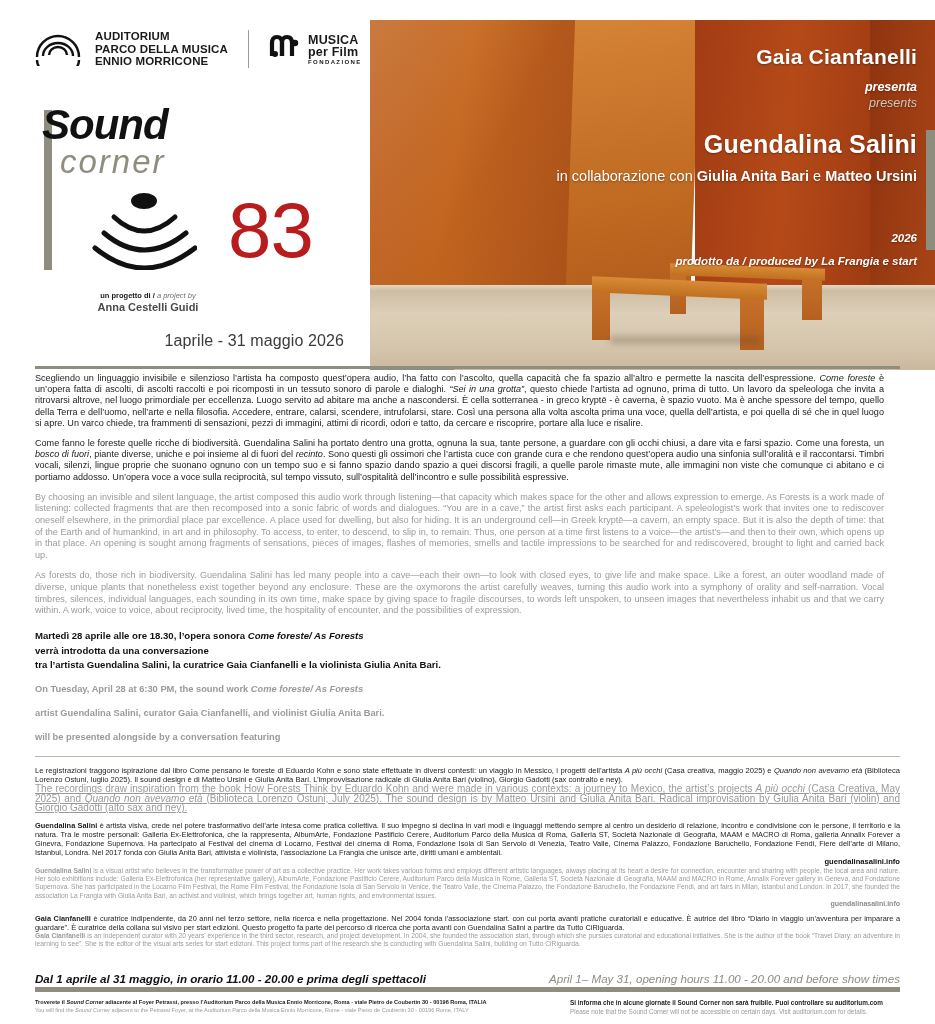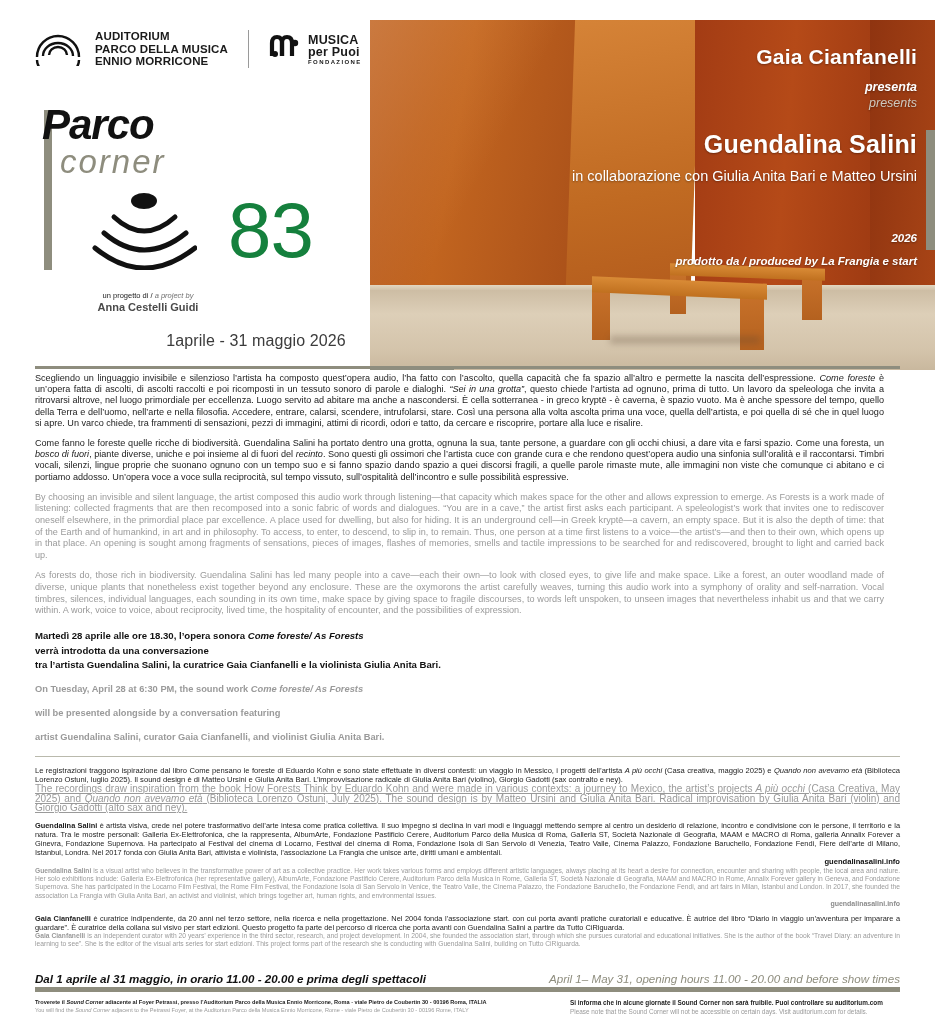--- a/index.html
+++ b/index.html
@@ -65,21 +65,21 @@
     position:absolute;left:0px;bottom:-6px;width:84px;height:10px;
     background:#8e8d7e;
   }
   .hero-txt{position:absolute;right:18px;text-align:right;color:#fff;
             text-shadow:0 1px 2px rgba(0,0,0,.35);}
   .curator{top:25px;font-size:21px;font-weight:bold;letter-spacing:.2px;}
   .presenta{top:60px;font-size:12.5px;font-style:italic;font-weight:bold;}
   .presents{top:76px;font-size:12.5px;font-style:italic;color:#cfc9bf;}
   .artist{top:110px;font-size:25px;font-weight:bold;letter-spacing:.2px;}
   .collab{top:148px;font-size:14.5px;}
-  .collab b{font-weight:normal;}
+  .collab b{font-weight:bold;}
   .worktitle{top:180px;font-size:20px;font-style:italic;font-weight:bold;}
   .year{top:212px;font-size:11.5px;font-style:italic;font-weight:bold;}
   .produced{top:235px;font-size:11.5px;font-style:italic;font-weight:bold;}
 
   
   .logos{position:absolute;left:35px;top:30px;display:flex;align-items:center;gap:14px;justify-content:flex-end;}
   .aud-mark{width:46px;height:34px;position:relative;}
   .aud-text{font-size:11.5px;font-weight:bold;line-height:12.6px;letter-spacing:.15px;}
   .logo-div{width:1px;height:38px;background:#9a9a9a;margin:0 6px;}
   .mpr{display:flex;align-items:center;gap:7px;}
@@ -87,28 +87,28 @@
   .mpr-1{font-size:12.5px;font-weight:bold;letter-spacing:.2px;}
   .mpr-2{font-size:12.5px;font-weight:bold;letter-spacing:.2px;}
   .mpr-3{font-size:6px;font-weight:bold;letter-spacing:1.4px;}
 
   
   .sc-bar{position:absolute;left:44px;top:110px;width:8px;height:160px;background:#8e8d7e;}
   .sound{position:absolute;left:42px;top:101px;font-size:42px;font-weight:bold;
          font-style:italic;letter-spacing:-1px;color:#111;}
   .corner{position:absolute;left:60px;top:143px;font-size:33px;font-style:italic;
           color:#8e8d7e;letter-spacing:2px;}
-  .num{position:absolute;left:228px;top:185px;font-size:78px;color:#15803d;font-weight:500;letter-spacing:-1px;}
+  .num{position:absolute;left:228px;top:185px;font-size:78px;color:#b91c1c;font-weight:500;letter-spacing:-1px;}
   .wave{position:absolute;left:92px;top:192px;width:105px;height:78px;}
   .projby{position:absolute;left:88px;top:291px;width:120px;text-align:center;font-size:7.5px;}
-  .projby .b{font-weight:normal;}
+  .projby .b{font-weight:bold;}
   .projby .i{font-style:italic;color:#6f6f6f;}
   .projname{position:absolute;left:78px;top:301px;width:140px;text-align:center;
             font-size:11px;color:#4a4a4a;font-weight:bold;}
-  .dates{position:absolute;left:160px;top:332px;width:192px;text-align:center;
+  .dates{position:absolute;left:152px;top:332px;width:192px;text-align:right;
          font-size:16px;color:#3b3b3b;letter-spacing:.1px;}
 
   .rule-top{position:absolute;left:35px;top:366px;width:865px;height:3px;background:#8e8d7e;}
 
   
   .body{position:absolute;left:35px;top:373px;width:865px;}
   p{margin:0 16px 9px 0;text-align:justify;}
   .it-par{font-size:9.1px;line-height:11.2px;color:#1c1c1c;}
   .en-par{font-size:9.1px;line-height:11.6px;color:#9a9a9a;}
   .it-par i,.en-par i{font-style:italic;}
@@ -204,28 +204,28 @@
         <span>
           <svg width="32" height="26" viewBox="0 0 32 26">
             <path d="M3 22 L3 9 Q3 3 8 3 Q13 3 13 9 L13 22" fill="none" stroke="#111" stroke-width="4.2"></path>
             <path d="M13 22 L13 9 Q13 3 18 3 Q23 3 23 9 L23 22" fill="none" stroke="#111" stroke-width="4.2"></path>
             <circle cx="6" cy="20" r="3" fill="#111"></circle>
             <circle cx="26" cy="9" r="3.2" fill="#111"></circle>
           </svg>
         </span>
         <span class="mpr-text">
           <div class="mpr-1">MUSICA</div>
-          <div class="mpr-2">per Puoi</div>
+          <div class="mpr-2">per Film</div>
           <div class="mpr-3">FONDAZIONE</div>
         </span>
       </span>
     </div>
 
     <div class="sc-bar"></div>
-    <div class="sound">Parco</div>
+    <div class="sound">Sound</div>
     <div class="corner">corner</div>
     <div class="num">83</div>
 
     <span class="wave">
       <svg width="105" height="78" viewBox="0 0 105 78">
         <ellipse cx="52" cy="9" rx="13" ry="8" fill="#111"></ellipse>
         <path d="M22 25 Q52 53 83 25" fill="none" stroke="#111" stroke-width="5" stroke-linecap="round"></path>
         <path d="M12 41 Q52 75 94 41" fill="none" stroke="#111" stroke-width="5" stroke-linecap="round"></path>
         <path d="M3 56 Q52 96 103 56" fill="none" stroke="#111" stroke-width="5" stroke-linecap="round"></path>
       </svg>
@@ -246,22 +246,22 @@
     <p class="it-par">Scegliendo un linguaggio invisibile e silenzioso l’artista ha composto quest’opera audio, l’ha fatto con l’ascolto, quella capacità che fa spazio all’altro e permette la nascita dell’espressione. <i>Come foreste</i> è un’opera fatta di ascolti, di ascolti raccolti e poi ricomposti in un tessuto sonoro di parole e dialoghi. <i>“Sei in una grotta”</i>, questo chiede l’artista ad ognuno, prima di tutto. Un lavoro da speleologa che invita a ritrovarsi altrove, nel luogo primordiale per eccellenza. Luogo servito ad abitare ma anche a nascondersi. È cella sotterranea - in greco kryptē - è caverna, è spazio vuoto. Ma è anche spessore del tempo, quello della Terra e dell’uomo, nell’arte e nella filosofia. Accedere, entrare, calarsi, scendere, intrufolarsi, stare. Così una persona alla volta ascolta prima una voce, quella dell’artista, e poi quella di sé che in quel luogo si apre. Un varco chiede, tra frammenti di sensazioni, pezzi di immagini, attimi di ricordi, odori e tatto, da cercare e riscoprire, portare alla luce e risalire.</p>
     <p class="it-par">Come fanno le foreste quelle ricche di biodiversità. Guendalina Salini ha portato dentro una grotta, ognuna la sua, tante persone, a guardare con gli occhi chiusi, a dare vita e farsi spazio. Come una foresta, un <i>bosco di fuori</i>, piante diverse, uniche e poi insieme al di fuori del <i>recinto</i>. Sono questi gli ossimori che l’artista cuce con grande cura e che rendono quest’opera audio una sinfonia sull’oralità e il raccontarsi. Timbri vocali, silenzi, lingue proprie che suonano ognuno con un tempo suo e si fanno spazio dando spazio a quei discorsi fragili, a quelle parole rimaste mute, alle immagini non viste che comunque ci abitano e ci portiamo addosso. Un’opera voce a voce sulla reciprocità, sul tempo vissuto, sull’ospitalità dell’incontro e sulle possibilità espressive.</p>
     <p class="en-par">By choosing an invisible and silent language, the artist composed this audio work through listening—that capacity which makes space for the other and allows expression to emerge. As Forests is a work made of listening: collected fragments that are then recomposed into a sonic fabric of words and dialogues. “You are in a cave,” the artist first asks each participant. A speleologist’s work that invites one to rediscover oneself elsewhere, in the primordial place par excellence. A place used for dwelling, but also for hiding. It is an underground cell—in Greek kryptē—a cavern, an empty space. But it is also the depth of time: that of the Earth and of humankind, in art and in philosophy. To access, to enter, to descend, to slip in, to remain. Thus, one person at a time first listens to a voice—the artist’s—and then to their own, which opens up in that place. An opening is sought among fragments of sensations, pieces of images, flashes of memories, smells and tactile impressions to be searched for and rediscovered, brought to light and carried back up.</p>
     <p class="en-par">As forests do, those rich in biodiversity. Guendalina Salini has led many people into a cave—each their own—to look with closed eyes, to give life and make space. Like a forest, an outer woodland made of diverse, unique plants that nonetheless exist together beyond any enclosure. These are the oxymorons the artist carefully weaves, turning this audio work into a symphony of orality and self-narration. Vocal timbres, silences, individual languages, each sounding in its own time, make space by giving space to fragile discourses, to words left unspoken, to unseen images that nevertheless inhabit us and that we carry within. A work, voice to voice, about reciprocity, lived time, the hospitality of encounter, and the possibilities of expression.</p>
 
     <div class="announce">
       <p class="ann-it">Martedì 28 aprile alle ore 18.30, l’opera sonora <i>Come foreste/ As Forests</i></p>
       <p class="ann-it">verrà introdotta da una conversazione</p>
       <p class="ann-it">tra l’artista Guendalina Salini, la curatrice Gaia Cianfanelli e la violinista Giulia Anita Bari.</p>
       <p class="ann-en">On Tuesday, April 28 at 6:30 PM, the sound work <i>Come foreste/ As Forests</i></p>
+      <p class="ann-en">artist Guendalina Salini, curator Gaia Cianfanelli, and violinist Giulia Anita Bari.</p>
       <p class="ann-en">will be presented alongside by a conversation featuring</p>
-      <p class="ann-en">artist Guendalina Salini, curator Gaia Cianfanelli, and violinist Giulia Anita Bari.</p>
     </div>
 
     <div class="rule-mid"></div>
 
     <p class="small-it">Le registrazioni traggono ispirazione dal libro Come pensano le foreste di Eduardo Kohn e sono state effettuate in diversi contesti: un viaggio in Messico, i progetti dell’artista <i>A più occhi</i> (Casa creativa, maggio 2025) e <i>Quando non avevamo età</i> (Biblioteca Lorenzo Ostuni, luglio 2025). Il sound design è di Matteo Ursini e Giulia Anita Bari. L’improvvisazione radicale di Giulia Anita Bari (violino), Giorgio Gadotti (sax contralto e ney).</p>
     <p class="small-en">The recordings draw inspiration from the book How Forests Think by Eduardo Kohn and were made in various contexts: a journey to Mexico, the artist’s projects <i>A più occhi</i> (Casa Creativa, May 2025) and <i>Quando non avevamo età</i> (Biblioteca Lorenzo Ostuni, July 2025). The sound design is by Matteo Ursini and Giulia Anita Bari. Radical improvisation by Giulia Anita Bari (violin) and Giorgio Gadotti (alto sax and ney).</p>
 
     <p class="bio-it"><b>Guendalina Salini</b><span> è artista visiva, crede nel potere trasformativo dell’arte intesa come pratica collettiva. Il suo impegno si declina in vari modi e linguaggi mettendo sempre al centro un desiderio di relazione, incontro e condivisione con le persone, il territorio e la natura. Tra le mostre personali: Galleria Ex-Elettrofonica, che la rappresenta, AlbumArte, Fondazione Pastificio Cerere, Auditorium Parco della Musica di Roma, Galleria ST, Società Nazionale di Geografia, MAAM e MACRO di Roma, galleria Annalix Forever a Ginevra, Fondazione Supernova. Ha partecipato al Festival del cinema di Locarno, Festival del cinema di Roma, Fondazione Isola di San Servolo di Venezia, Teatro Valle, Cinema Palazzo, Fondazione Baruchello, Fondazione Fendi, Fiere dell’arte di Milano, Istanbul, Londra. Nel 2017 fonda con Giulia Anita Bari, attivista e violinista, l’associazione La Frangia che unisce arte, diritti umani e ambientali.</span><span class="web">guendalinasalini.info</span></p>
 
     <p class="bio-en"><b>Guendalina Salini</b><span> is a visual artist who believes in the transformative power of art as a collective practice. Her work takes various forms and employs different artistic languages, always placing at its heart a desire for connection, encounter and sharing with people, the local area and nature. Her solo exhibitions include: Galleria Ex-Elettrofonica (her representative gallery), AlbumArte, Fondazione Pastificio Cerere, Auditorium Parco della Musica in Rome, Galleria ST, Società Nazionale di Geografia, MAAM and MACRO in Rome, Annalix Forever gallery in Geneva, and Fondazione Supernova. She has participated in the Locarno Film Festival, the Rome Film Festival, the Fondazione Isola di San Servolo in Venice, the Teatro Valle, the Cinema Palazzo, the Fondazione Baruchello, the Fondazione Fendi, and art fairs in Milan, Istanbul and London. In 2017, she founded the association La Frangia with Giulia Anita Bari, an activist and violinist, which brings together art, human rights, and environmental issues.</span><span class="web-en">guendalinasalini.info</span></p>

